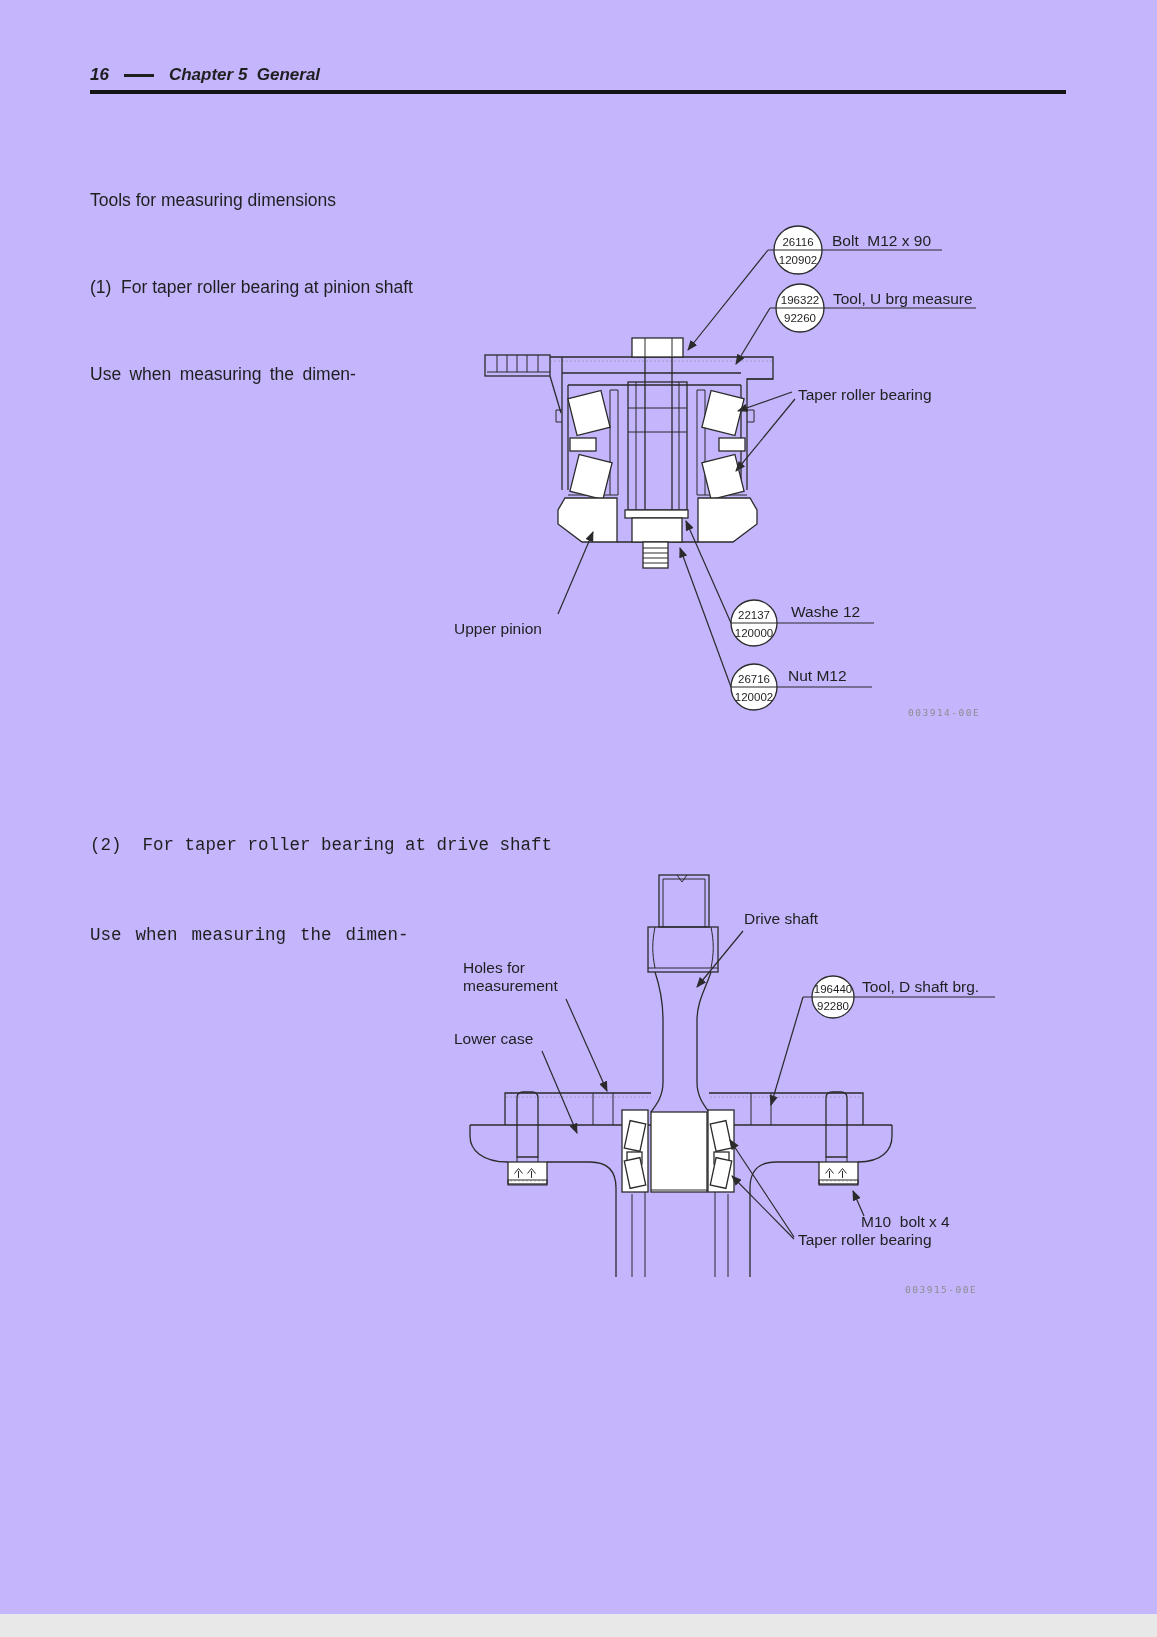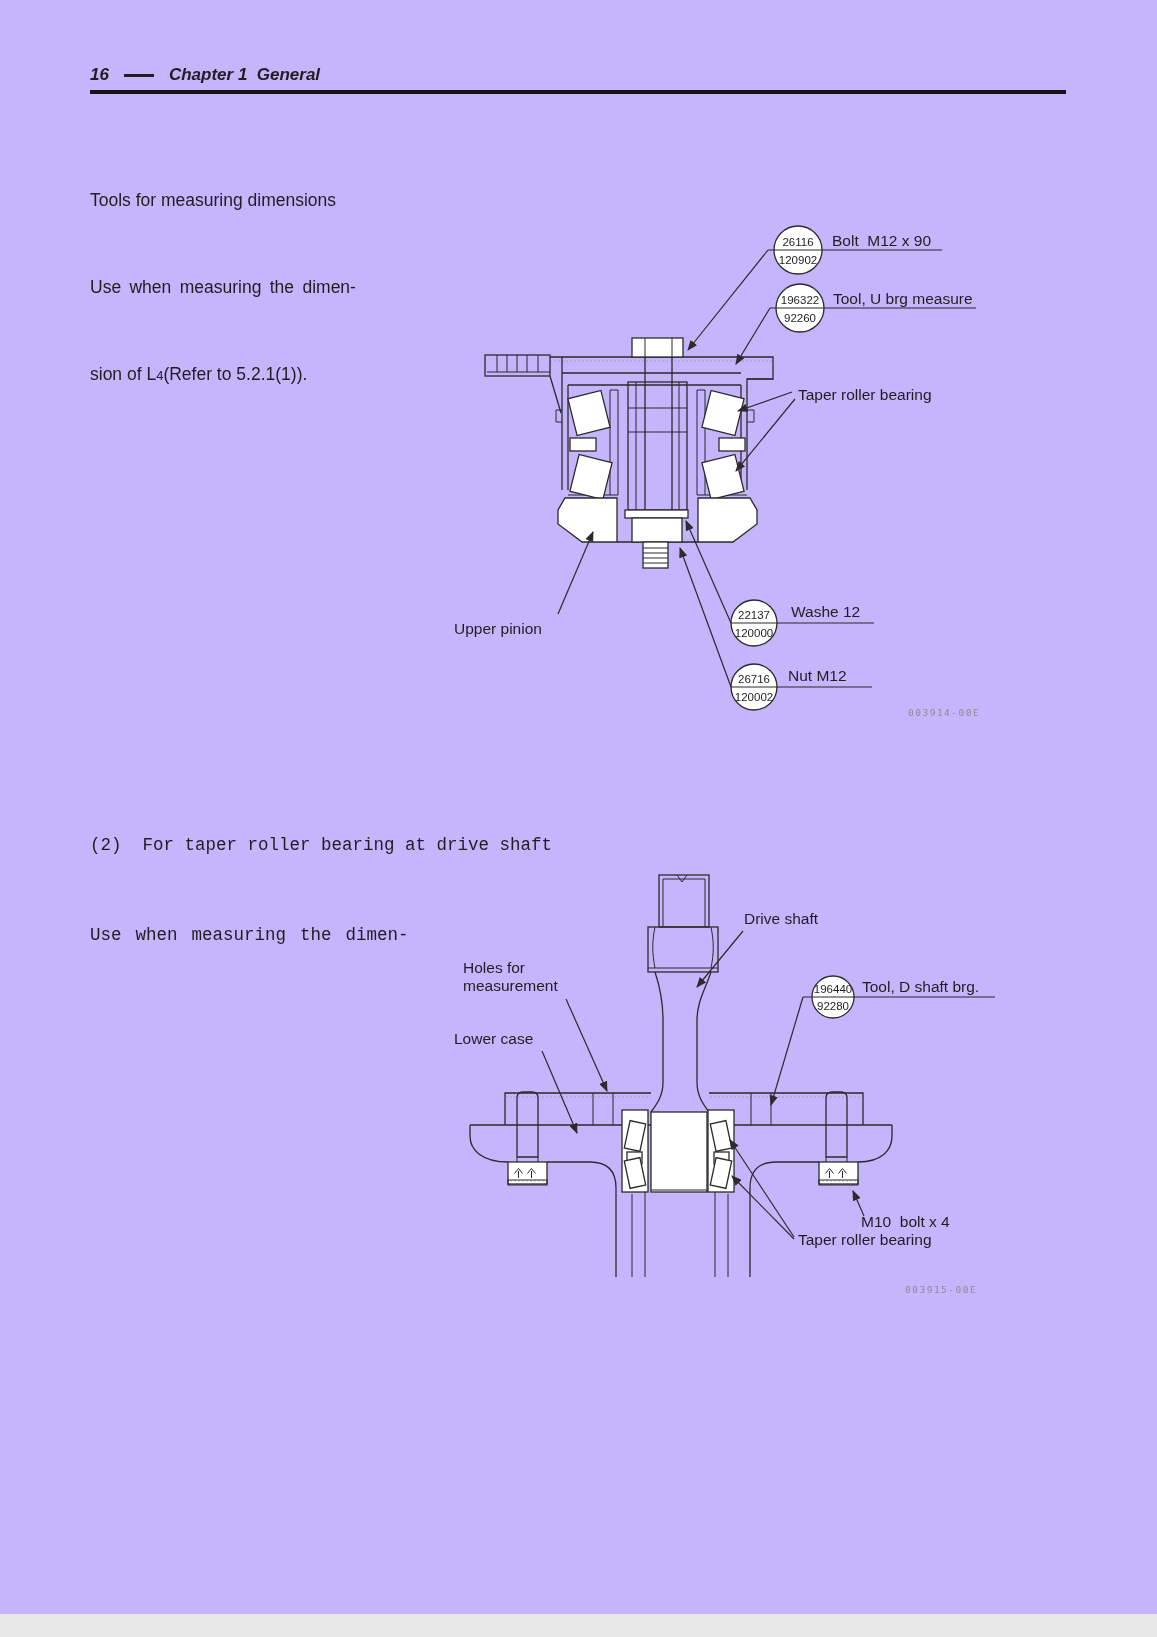--- a/index.html
+++ b/index.html
@@ -42,28 +42,28 @@
   svg .leader{stroke:#2b2b2b;stroke-width:1.2;fill:none;}
 </style>
 </head>
 <body>
 
 <div class="page">
 
   <div class="hdr">
     <span>16</span>
     <span class="hdr-dash"></span>
-    <span>Chapter 1  General</span>
+    <span>Chapter 5  General</span>
   </div>
   <div class="hdr-rule"></div>
 
   <div class="para" style="top:128px;">
     <div class="bold">Tools for measuring dimensions</div>
+    <div>(1)  For taper roller bearing at pinion shaft</div>
     <div class="wide">Use when measuring the dimen-</div>
-    <div><span>sion of L</span><span class="sub">4</span><span>(Refer to 5.2.1(1)).</span></div>
   </div>
 
   <div class="para" style="top:770px;line-height:30px;font-family:Liberation Mono, monospace;">
     <div>(2)  For taper roller bearing at drive shaft</div>
     <div class="wide">Use when measuring the dimen-</div>
   </div>
 
   <div class="diagram" style="left:430px;top:200px;text-align:right;">
   <svg width="580" height="530" viewBox="0 0 580 530">
     <defs>

